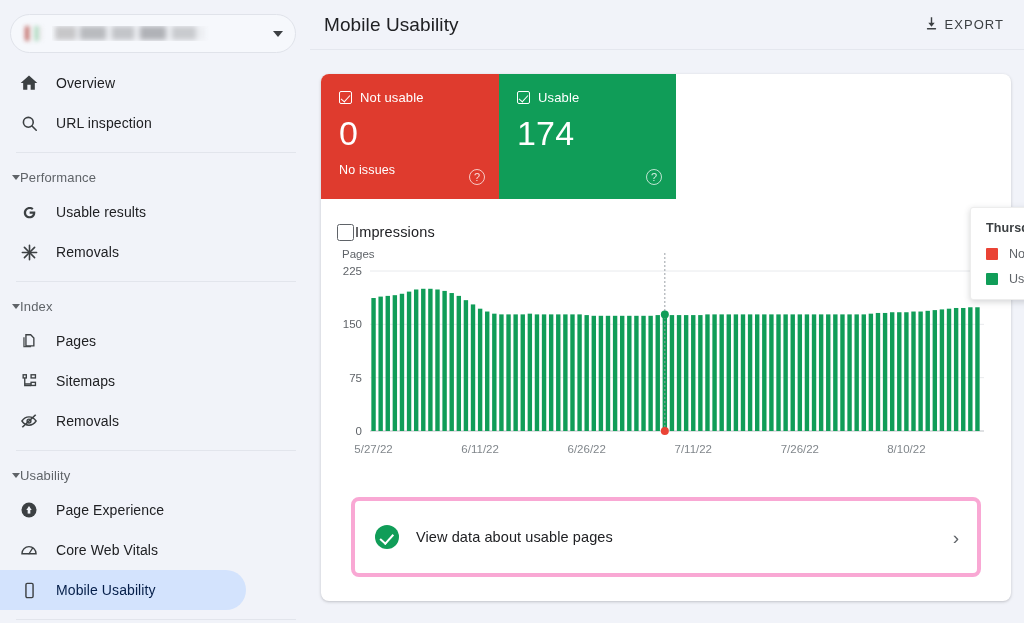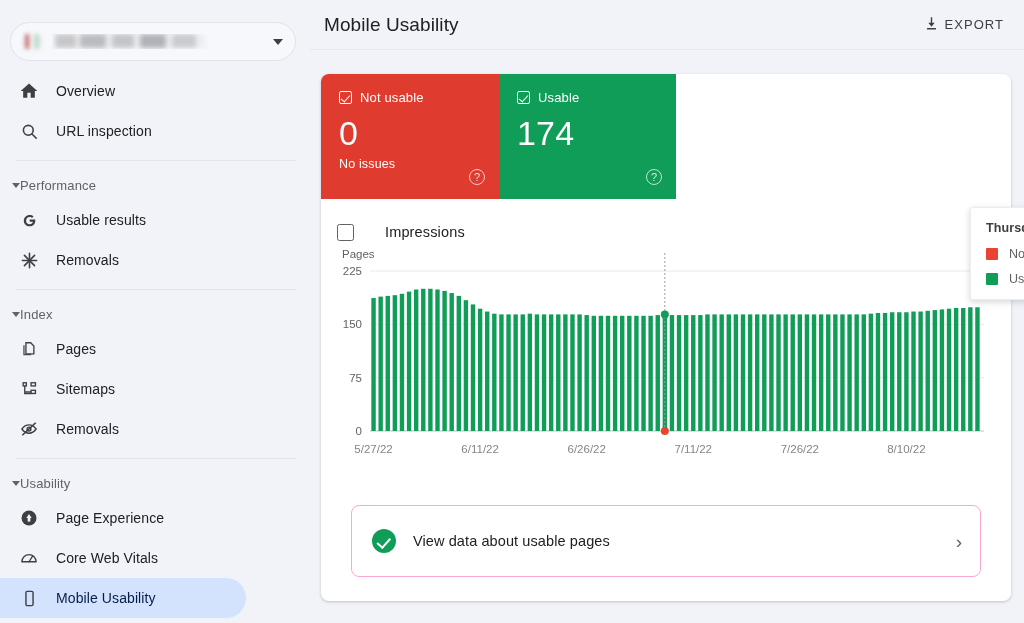--- a/index.html
+++ b/index.html
@@ -12,21 +12,21 @@
     -webkit-font-smoothing: antialiased;
   }
   #app { position: relative; width: 1024px; height: 623px; display: flex; }
 
   
   #sidebar {
     width: 310px; height: 456px;
     background: #F1F3F9;
     position: relative;
     flex: 0 0 310px;
-    padding-top: 16px;
+    padding-top: 8px;
   }
   .prop-selector {
     margin: 6px 14px 0 10px;
     height: 39px;
     border: 1px solid #E0E3EA;
     background: #F6F8FC;
     border-radius: 22px;
     display: flex; align-items: center;
     padding: 0 12px 0 14px;
     gap: 10px;
@@ -180,39 +180,39 @@
     border-width: 0 1.5px 1.5px 0;
     transform: rotate(42deg);
   }
   .sum-value {
     margin-top: 8px;
     font-size: 34px; line-height: 40px;
     font-weight: 400;
     letter-spacing: .2px;
   }
   .sum-sub {
-    margin-top: 4px;
+    margin-top: 10px;
     font-size: 12.5px;
     letter-spacing: .15px;
   }
   .help-icon {
     position: absolute;
     right: 14px; bottom: 14px;
     width: 16px; height: 16px;
     border: 1.3px solid rgba(255,255,255,.72);
     border-radius: 50%;
     color: rgba(255,255,255,.82);
     font-size: 11px; line-height: 14px;
     text-align: center;
     cursor: pointer;
   }
 
   
   .series-toggle {
-    display: flex; align-items: center; gap: 31px;
+    display: flex; align-items: center; gap: 1px;
     padding: 18px 0 0 16px;
     height: 48px;
     cursor: pointer;
   }
   .series-box {
     width: 17px; height: 17px;
     border: 1.7px solid #5F6368;
     border-radius: 2.5px;
     flex: 0 0 17px;
   }
@@ -249,22 +249,22 @@
     margin-bottom: 11px;
   }
   .tt-row:last-child { margin-bottom: 0; }
   .tt-swatch { width: 12px; height: 12px; flex: 0 0 12px; margin-right: 11px; border-radius: 1px; }
   .tt-name { flex: 1 1 auto; }
 
   
   .link-card {
     position: absolute;
     left: 30px; bottom: 24px;
-    width: 630px; height: 72px;
-    border: 1px solid #f9a8d4;
+    width: 630px; height: 80px;
+    border: 4px solid #f9a8d4;
     border-radius: 8px;
     display: flex; align-items: center;
     padding: 0 18px 0 20px;
     cursor: pointer;
     background: #fff;
   }
   .check-circle {
     width: 24px; height: 24px; flex: 0 0 24px;
     border-radius: 50%; background: #109D58;
     position: relative;

